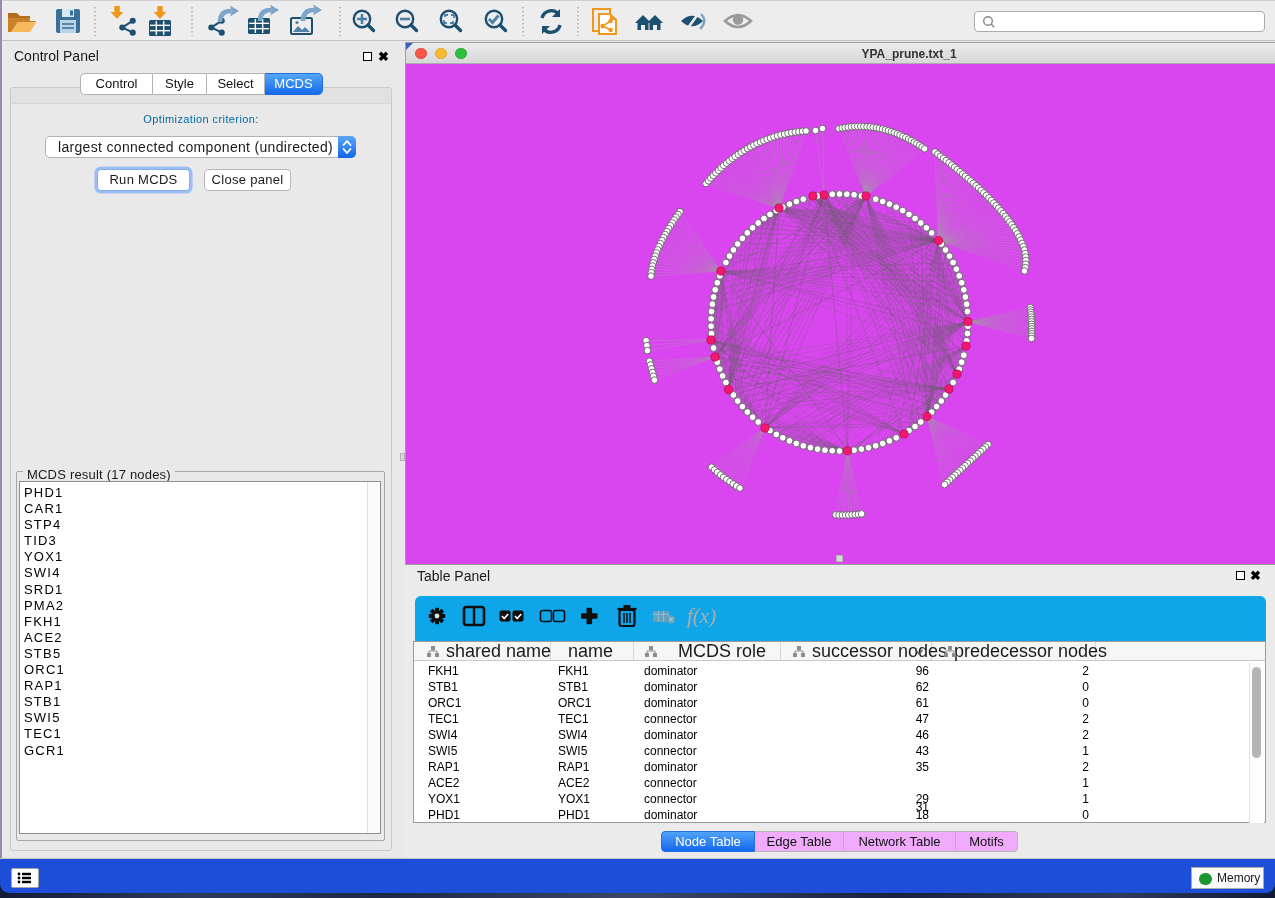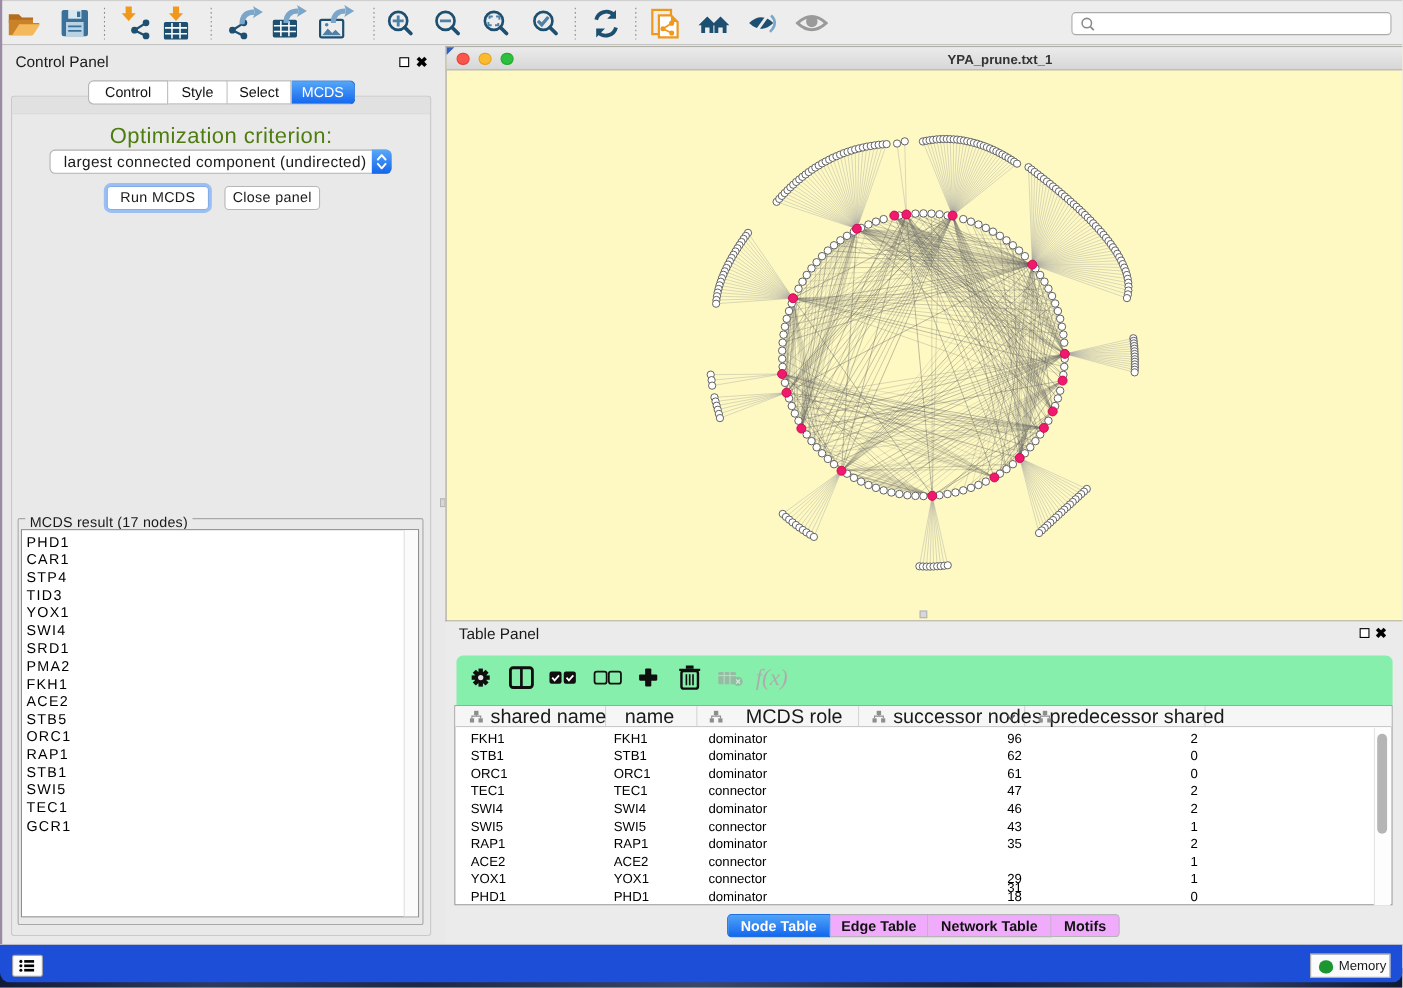--- a/index.html
+++ b/index.html
@@ -22,21 +22,21 @@
   background:#e9e9e9; border:1px solid #c9c9c9; border-radius:3px; }
 #tabpane .band { position:absolute; left:0; top:0; width:100%; height:16px;
   background:#e1e1e1; border-bottom:1px solid #d6d6d6; border-radius:3px 3px 0 0; }
 #tabs { position:absolute; left:80px; top:73px; height:22px; display:flex; }
 .tab { height:22px; border:1px solid #b4b4b4; border-left:none; background:#fff;
   font-size:13px; color:#111; text-align:center; line-height:20px; }
 .tab.first { border-left:1px solid #b4b4b4; border-radius:5px 0 0 5px; }
 .tab.last { border-radius:0 5px 5px 0; }
 .tab.sel { background:linear-gradient(#55a6f7,#1569ee); color:#fff; border-color:#1f6fe0; }
 #optlabel { position:absolute; left:0px; top:113px; width:402px; text-align:center;
-  font-size:20px; letter-spacing:0.4px; color:#4d7c0f; }
+  font-size:11px; letter-spacing:0.4px; color:#0369a1; }
 #combo { position:absolute; left:45px; top:136px; width:311px; height:22px; background:#fff;
   border:1px solid #b2b2b2; border-radius:5px; font-size:14px; letter-spacing:0.32px; color:#1a1a1a; line-height:21px;
   padding-left:12px; }
 #combo .spin { position:absolute; right:-1px; top:-1px; width:18px; height:22px;
   background:linear-gradient(#5ba7f7,#1465ec); border-radius:0 5px 5px 0; }
 .btn { position:absolute; height:22px; background:#fff; border:1px solid #b6b6b6;
   border-radius:4px; font-size:13px; letter-spacing:0.3px; color:#1a1a1a; text-align:center; line-height:20px; }
 #runbtn { left:97px; top:169px; width:93px;
   box-shadow:0 0 0 2.6px rgba(125,175,245,0.72); border-color:#85ace8; }
 #closebtn { left:204px; top:169px; width:87px; }
@@ -45,47 +45,47 @@
 #grouplabel { position:absolute; left:23px; top:467px; background:#e9e9e9; padding:0 4px;
   font-size:13px; letter-spacing:0.2px; color:#1a1a1a; }
 #mcdslist { position:absolute; left:19px; top:481px; width:362px; height:353px;
   background:#fff; border:1px solid #8f8f8f; font-size:13px; color:#000; }
 #mcdslist .items { position:absolute; left:4px; top:3px; line-height:16.1px; letter-spacing:1.2px; }
 #mcdslist .track { position:absolute; right:0; top:0; width:13px; height:100%;
   background:#fbfbfb; border-left:1px solid #e0e0e0; }
 
 
 #netwin { position:absolute; left:405px; top:42px; width:870px; height:523px;
-  border:1px solid #9d9d9d; border-right:none; background:#fef9c3; }
+  border:1px solid #9d9d9d; border-right:none; background:#d946ef; }
 #titlebar { position:absolute; left:0; top:0; width:869px; height:21px;
   background:linear-gradient(#ebebeb,#d7d7d7); border-bottom:1px solid #acacac; }
 #titlebar .light { position:absolute; top:4.5px; width:11.5px; height:11.5px; border-radius:50%; }
 #nettitle { position:absolute; left:403px; top:4px; width:200px; text-align:center;
   font-size:12px; font-weight:bold; color:#333; }
 #bluecorner { position:absolute; left:0; top:0; width:0; height:0;
   border-top:7px solid #3560bd; border-right:7px solid transparent; }
 
 
 #tablepanel { position:absolute; left:405px; top:565px; width:870px; height:293px; background:#ebebeb; }
 #tp-title { position:absolute; left:12px; top:3px; font-size:14px; color:#1a1a1a; }
 #tp-toolbar { position:absolute; left:10px; top:31px; width:851px; height:45px;
-  background:#86efac; border-radius:6px 6px 0 0; }
+  background:#0ea5e9; border-radius:6px 6px 0 0; }
 #tp-table { position:absolute; left:8px; top:76px; width:853px; height:182px;
   background:#fff; border:1px solid #9b9b9b; font-size:12px; }
 #tp-header { position:absolute; left:0; top:0; width:851px; height:19px;
   background:#f6f6f6; border-bottom:1px solid #c9c9c9; }
 .hcell { position:absolute; top:0; height:18px; border-right:1px solid #d6d6d6; }
 .htxt { position:absolute; top:0; height:18px; line-height:19px; color:#1a1a1a;
   text-align:center; font-size:18px; white-space:nowrap; }
 .rowtxt { position:absolute; line-height:16px; color:#000; }
 #tp-scroll { position:absolute; right:1px; top:20px; width:15px; height:161px;
   background:#fdfdfd; border-left:1px solid #e4e4e4; }
 #tp-thumb { position:absolute; left:2px; top:5px; width:9px; height:91px;
   background:#b5b5b5; border-radius:5px; }
-#bottabs { position:absolute; left:256px; top:266px; height:21px; display:flex;font-weight:bold; }
+#bottabs { position:absolute; left:256px; top:266px; height:21px; display:flex; }
 .btab { height:21px; border:1px solid #b4b4b4; border-left:none; background:#f0abfc;
   font-size:13px; color:#111; text-align:center; line-height:19px; }
 .btab.first { border-left:1px solid #b4b4b4; border-radius:4px 0 0 4px; }
 .btab.last { border-radius:0 4px 4px 0; }
 .btab.sel { background:linear-gradient(#50a3f7,#1468ee); color:#fff; border-color:#1f6fe0; }
 
 
 #statusbar { position:absolute; left:0; top:858px; width:1275px; height:35px;
   background:#1d4ed8; border-top:1px solid #c4c4c4; border-radius:0 0 9px 9px; }
 #listbtn { position:absolute; left:11px; top:9px; width:28px; height:20px;
@@ -1121,21 +1121,21 @@
     <div id="tp-header">
       <div class="hcell" style="left:0;width:137px;"></div>
       <div class="hcell" style="left:138px;width:82px;"></div>
       <div class="hcell" style="left:221px;width:146px;"></div>
       <div class="hcell" style="left:368px;width:150px;"></div>
       <div class="hcell" style="left:519px;width:163px;"></div>
       <div class="htxt" style="left:32px;width:80px;">shared name</div>
       <div class="htxt" style="left:154px;width:40px;">name</div>
       <div class="htxt" style="left:264px;width:60px;">MCDS role</div>
       <div class="htxt" style="left:398px;width:100px;">successor nodes</div>
-      <div class="htxt" style="left:540px;width:120px;">predecessor shared</div>
+      <div class="htxt" style="left:540px;width:120px;">predecessor nodes</div>
       <svg style="position:absolute;left:500px;top:6px" width="10" height="8" viewBox="0 0 10 8">
           <path d="M1.5 2 L5 6 L8.5 2" fill="none" stroke="#555" stroke-width="1.4"></path>
         </svg>
     </div>
     <svg style="position:absolute;left:13px;top:4px" width="12" height="11" viewBox="0 0 12 11">
         <rect x="4" y="0" width="4" height="4" fill="#8d8d8d"></rect>
         <rect x="0" y="7" width="4" height="4" fill="#8d8d8d"></rect>
         <rect x="8" y="7" width="4" height="4" fill="#8d8d8d"></rect>
         <path d="M2 7 v-2 h8 v2 M6 5 v-1" fill="none" stroke="#8d8d8d" stroke-width="1"></path>
       </svg>

